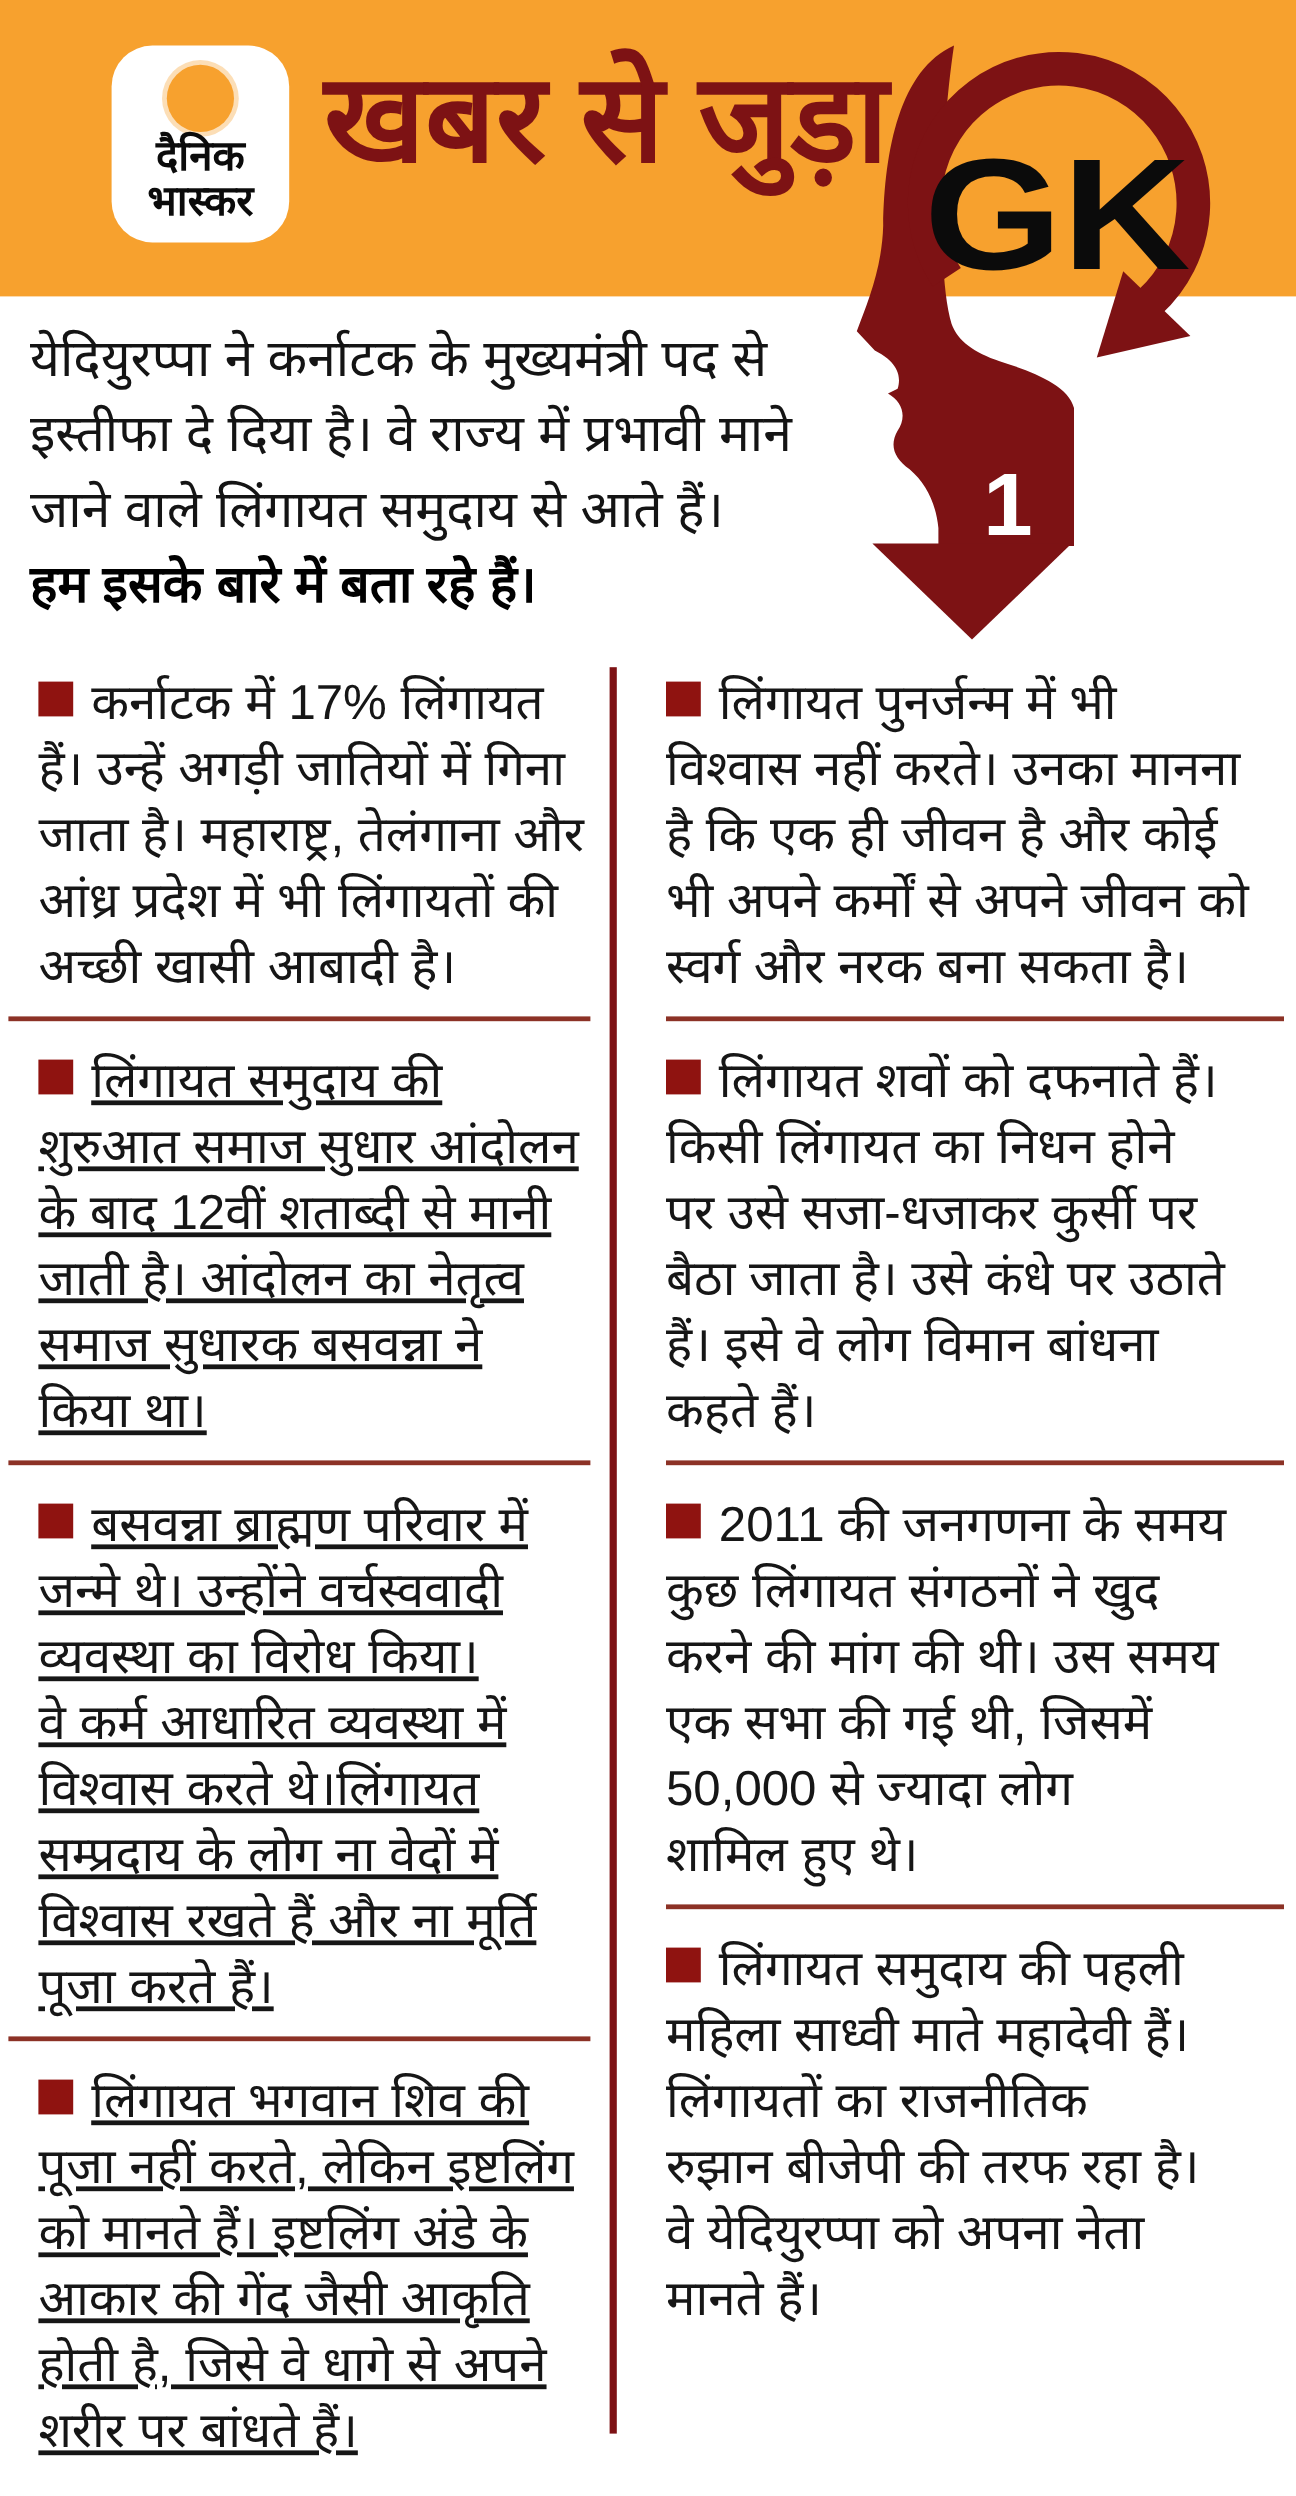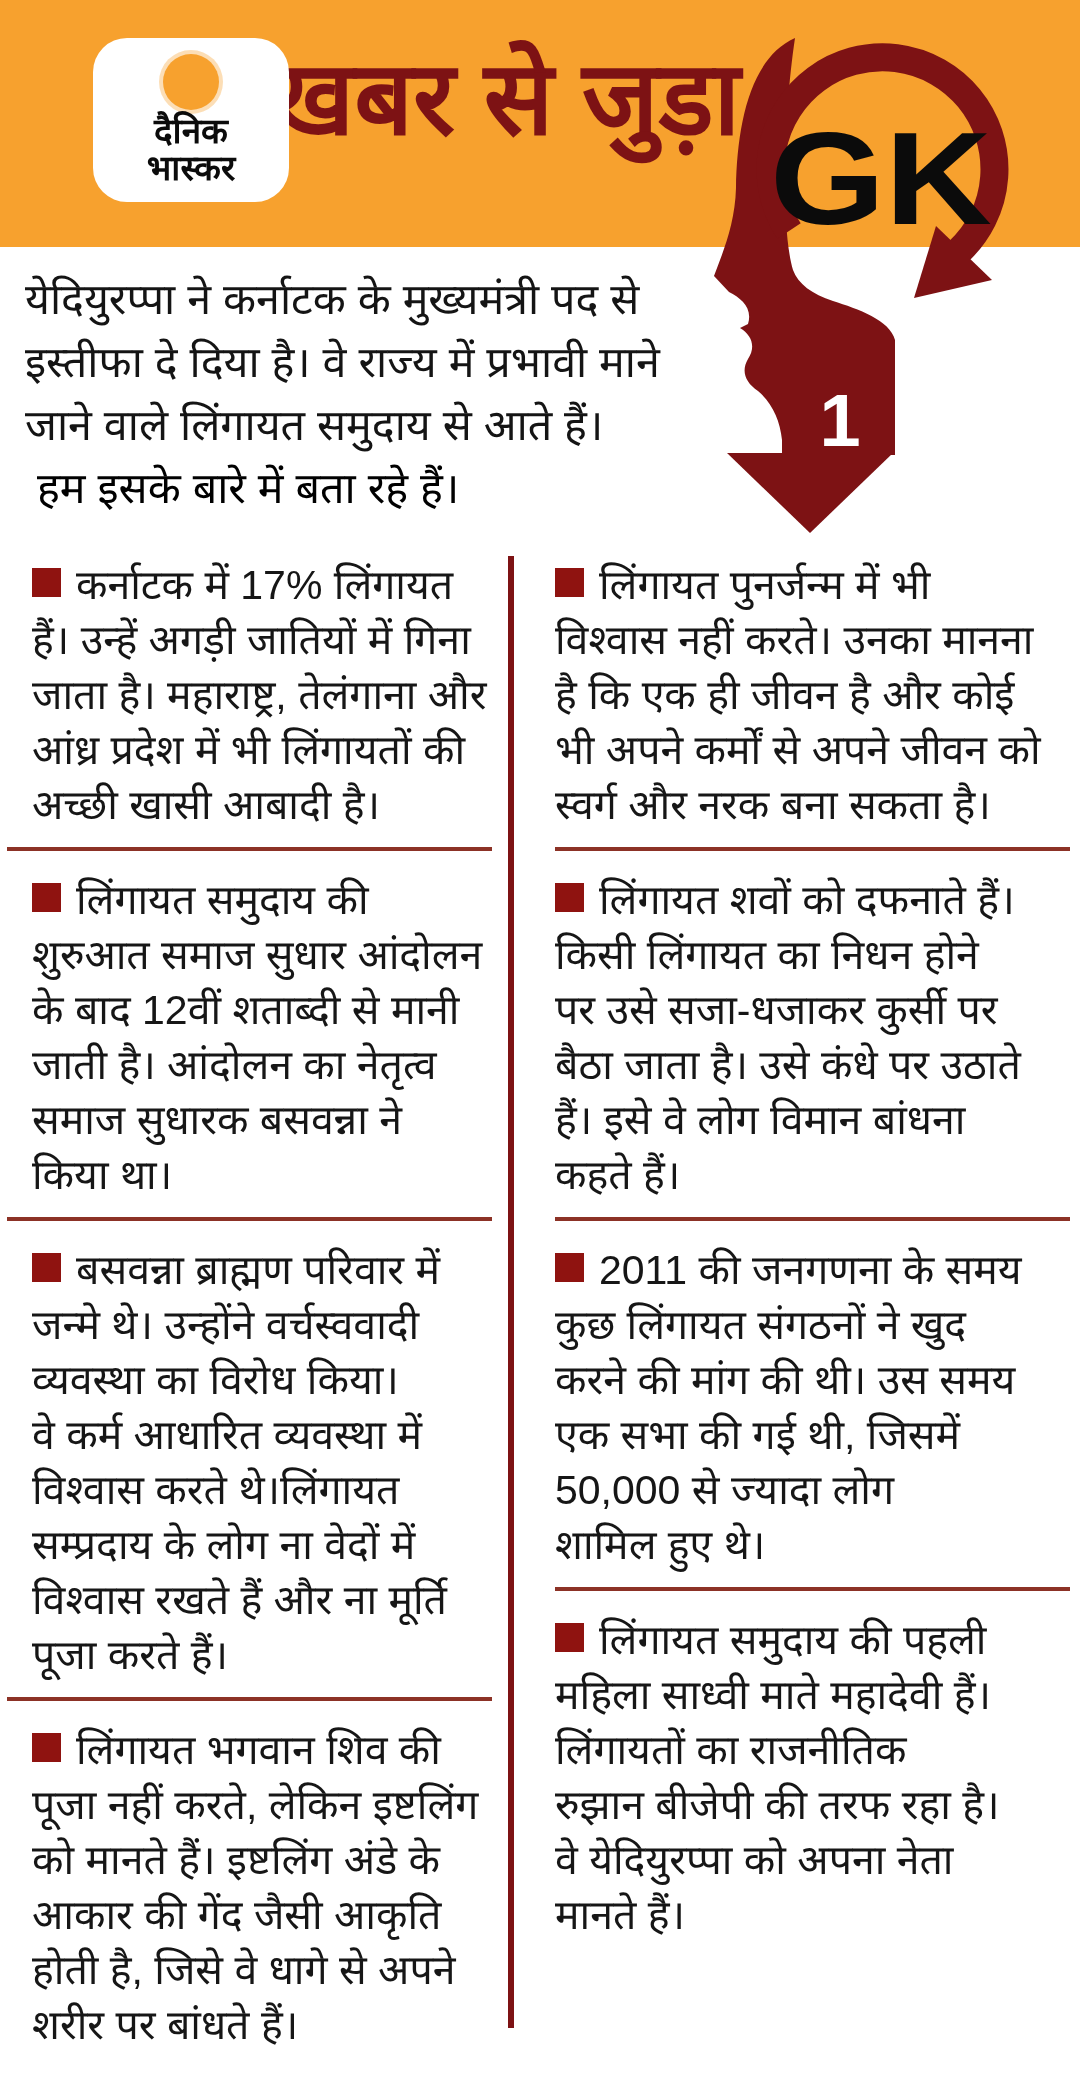--- a/index.html
+++ b/index.html
@@ -2,50 +2,50 @@
 <html><head>
 <meta charset="utf-8">
 <style>
   html,body{margin:0;padding:0;background:#e8e8e8;}
   .page{
     position:relative;width:1080px;height:2080px;background:#ffffff;
     font-family:"Liberation Sans","DejaVu Sans",sans-serif;overflow:hidden;
   }
   .band{position:absolute;left:0;top:0;width:1080px;height:247px;background:#F7A12E;}
   .logo{
-    position:absolute;left:93px;top:38px;width:196px;height:164px;background:#ffffff;
+    position:absolute;left:93px;top:38px;width:148px;height:164px;background:#ffffff;
     border-radius:34px;display:flex;flex-direction:column;align-items:center;justify-content:center;
     z-index:3;
   }
   .logo-sun{width:56px;height:56px;border-radius:50%;background:#F7A12E;
     box-shadow:0 0 0 4px rgba(247,161,46,.35);margin-bottom:2px;}
   .logo-txt{color:#0b0b0b;font-weight:800;font-size:35px;line-height:37px;text-align:center;}
   .main-title{
     position:absolute;left:270px;top:42px;z-index:2;color:#7D1214;font-weight:800;
     font-size:103px;line-height:1.1;white-space:nowrap;
   }
   .headsvg{position:absolute;left:540px;top:0;width:540px;height:560px;z-index:2;}
   .intro{
     position:absolute;left:25px;top:268px;width:530px;color:#141414;
     font-size:43px;line-height:63px;z-index:1;
   }
-  .intro .bold{font-weight:400;color:#000;margin-left:12px;}
+  .intro .bold{font-weight:700;color:#000;}
   .vdivider{position:absolute;left:508px;top:556px;width:6px;height:1472px;background:#7D1214;}
   .col{position:absolute;top:545px;color:#161616;font-size:41px;line-height:55px;}
   .col-left{left:32px;width:460px;}
   .col-right{left:555px;width:515px;}
   .item{padding:13px 0 14px 0;}
   .item + .item{border-top:4px solid #8C3226;padding-top:22px;}
   .ln{white-space:nowrap;}
   .sq{
     display:inline-block;width:29px;height:29px;background:#8F1310;
     margin-right:15px;transform:translateY(-2px);
   }
   
-  .col-left .item + .item{margin-left:-25px;padding-left:25px;}
+  .col-left .item + .item{margin-left:-25px;padding-left:25px;text-decoration:underline;}
 </style>
 </head>
 <body>
 
 <div class="page">
 
   <div class="band"></div>
 
   <div class="logo">
     <div class="logo-sun"></div>

